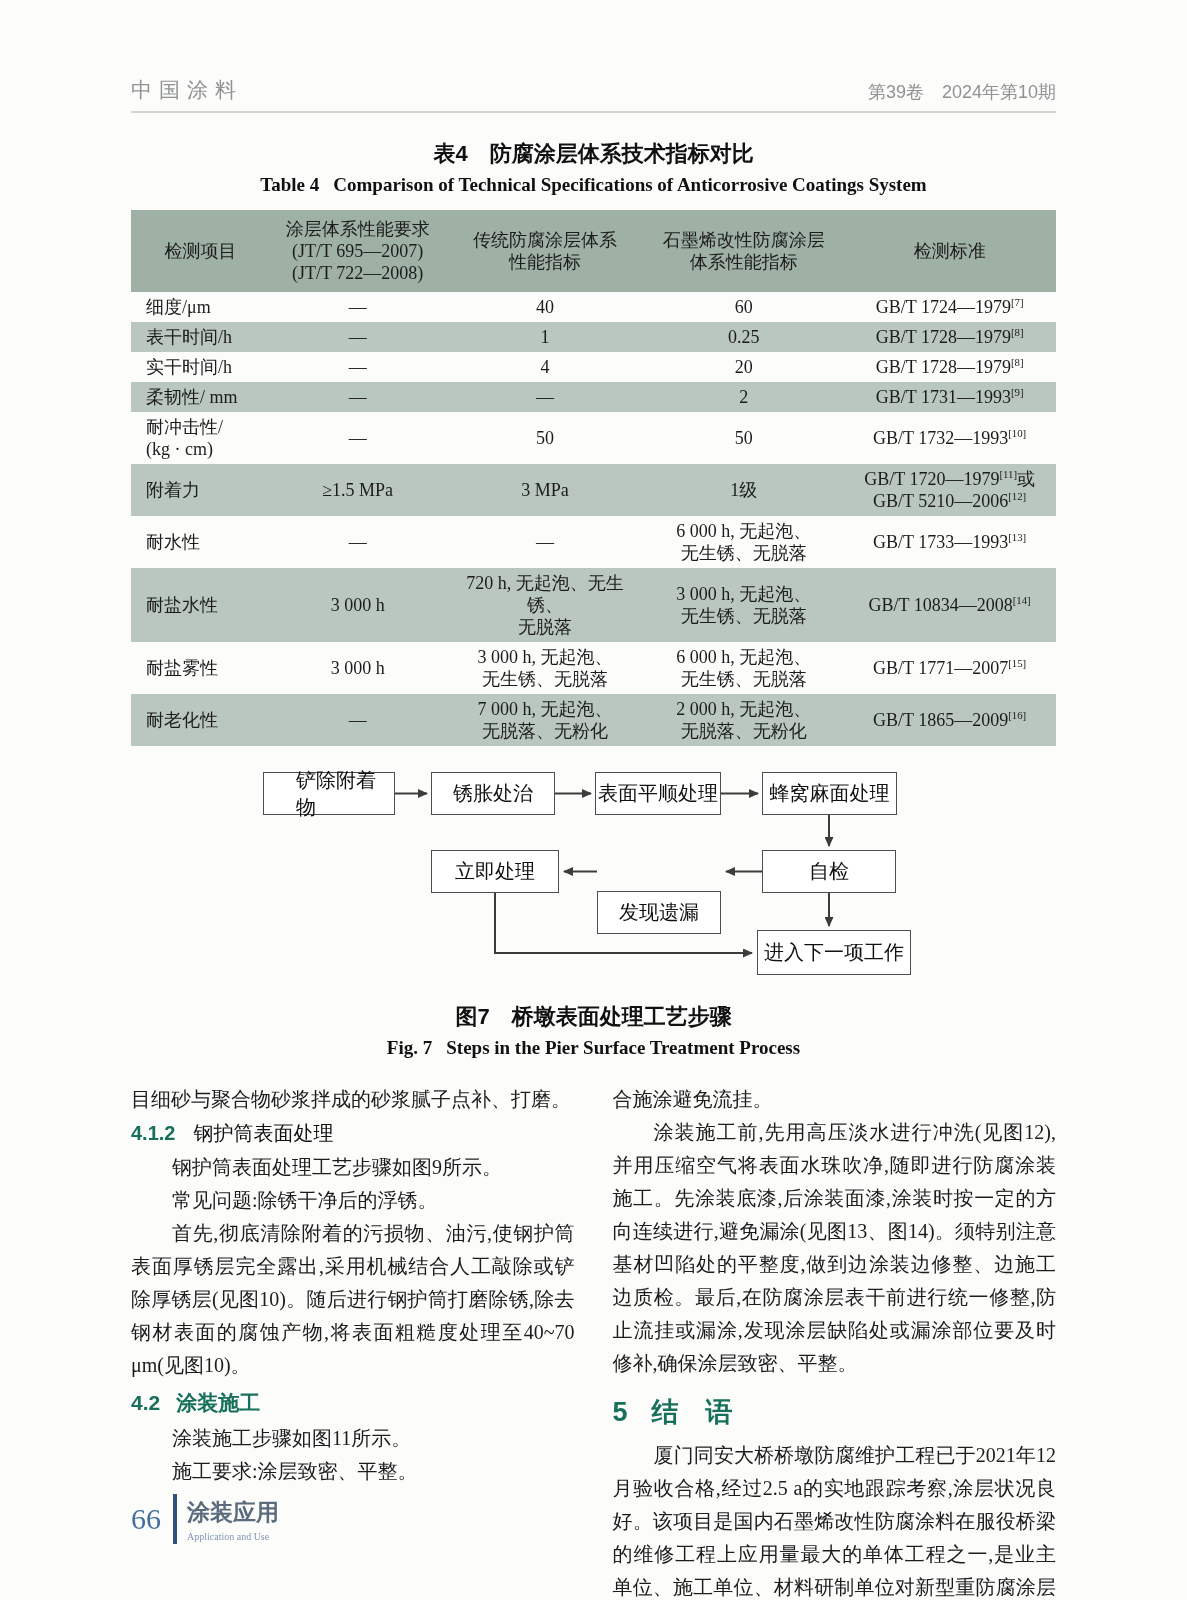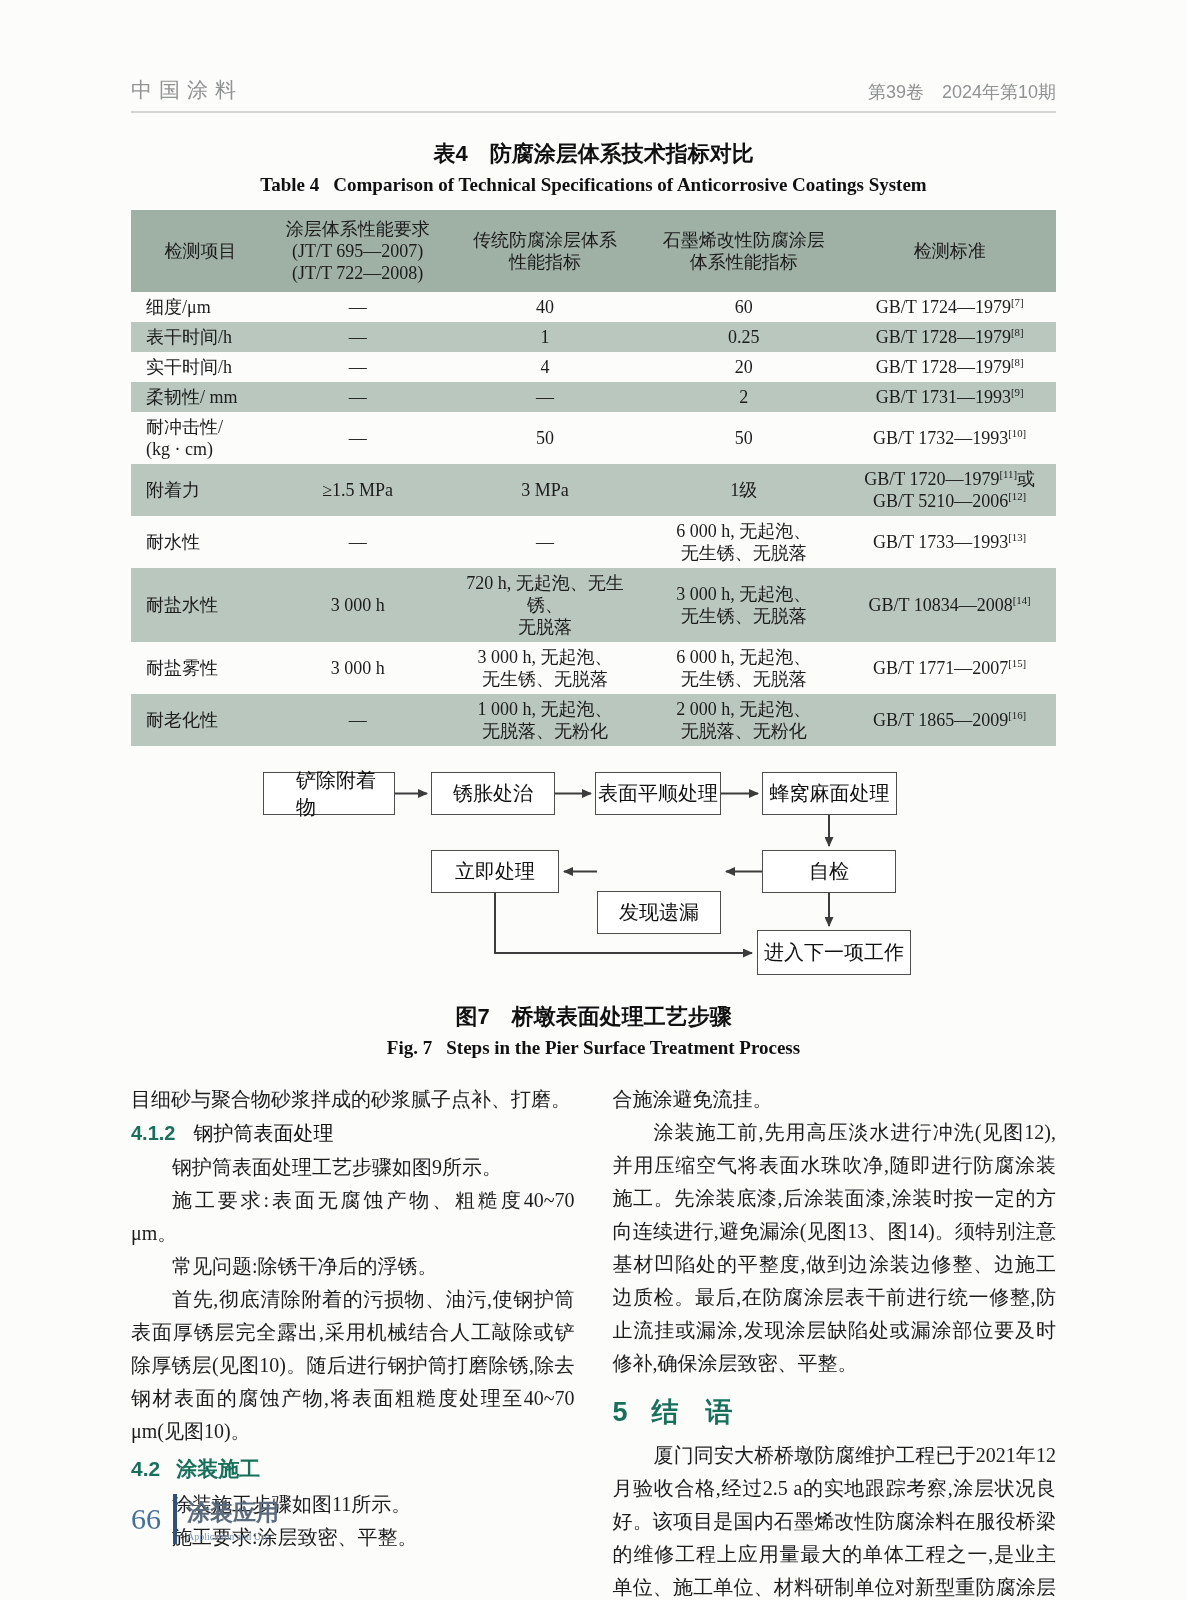--- a/index.html
+++ b/index.html
@@ -303,21 +303,21 @@
             </td>
           </tr>
           <tr class="alt">
             <td>
               <div>耐老化性</div>
             </td>
             <td>
               <div>—</div>
             </td>
             <td>
-              <div>1 000 h, 无起泡、</div>
+              <div>7 000 h, 无起泡、</div>
               <div>无脱落、无粉化</div>
             </td>
             <td>
               <div>2 000 h, 无起泡、</div>
               <div>无脱落、无粉化</div>
             </td>
             <td>
               <div>GB/T 1865—2009<sup>[16]</sup></div>
             </td>
           </tr>
@@ -354,21 +354,20 @@
     <div class="caption-block" style="margin-top:14px;">
       <div class="cap-zh"><span class="cap-label">图7</span><span>桥墩表面处理工艺步骤</span></div>
       <div class="cap-en"><span class="cap-label">Fig. 7</span><span>Steps in the Pier Surface Treatment Process</span></div>
     </div>
 
     <div class="cols">
       <div class="col">
           <p class="para">目细砂与聚合物砂浆拌成的砂浆腻子点补、打磨。</p>
           <div class="head3"><span class="num">4.1.2</span><span class="title">钢护筒表面处理</span></div>
           <p class="para indent">钢护筒表面处理工艺步骤如图9所示。</p>
-          <p class="para indent">施工要求:表面无腐蚀产物、粗糙度40~70 μm。</p>
           <p class="para indent">常见问题:除锈干净后的浮锈。</p>
           <p class="para indent">首先,彻底清除附着的污损物、油污,使钢护筒表面厚锈层完全露出,采用机械结合人工敲除或铲除厚锈层(见图10)。随后进行钢护筒打磨除锈,除去钢材表面的腐蚀产物,将表面粗糙度处理至40~70 μm(见图10)。</p>
           <div class="head2"><span class="num">4.2</span><span class="title">涂装施工</span></div>
           <p class="para indent">涂装施工步骤如图11所示。</p>
           <p class="para indent">施工要求:涂层致密、平整。</p>
         </div>
       <div class="col">
           <p class="para">合施涂避免流挂。</p>
           <p class="para indent">涂装施工前,先用高压淡水进行冲洗(见图12),并用压缩空气将表面水珠吹净,随即进行防腐涂装施工。先涂装底漆,后涂装面漆,涂装时按一定的方向连续进行,避免漏涂(见图13、图14)。须特别注意基材凹陷处的平整度,做到边涂装边修整、边施工边质检。最后,在防腐涂层表干前进行统一修整,防止流挂或漏涂,发现涂层缺陷处或漏涂部位要及时修补,确保涂层致密、平整。</p>
           <div class="head1"><span class="num">5</span><span class="title">结　语</span></div>

